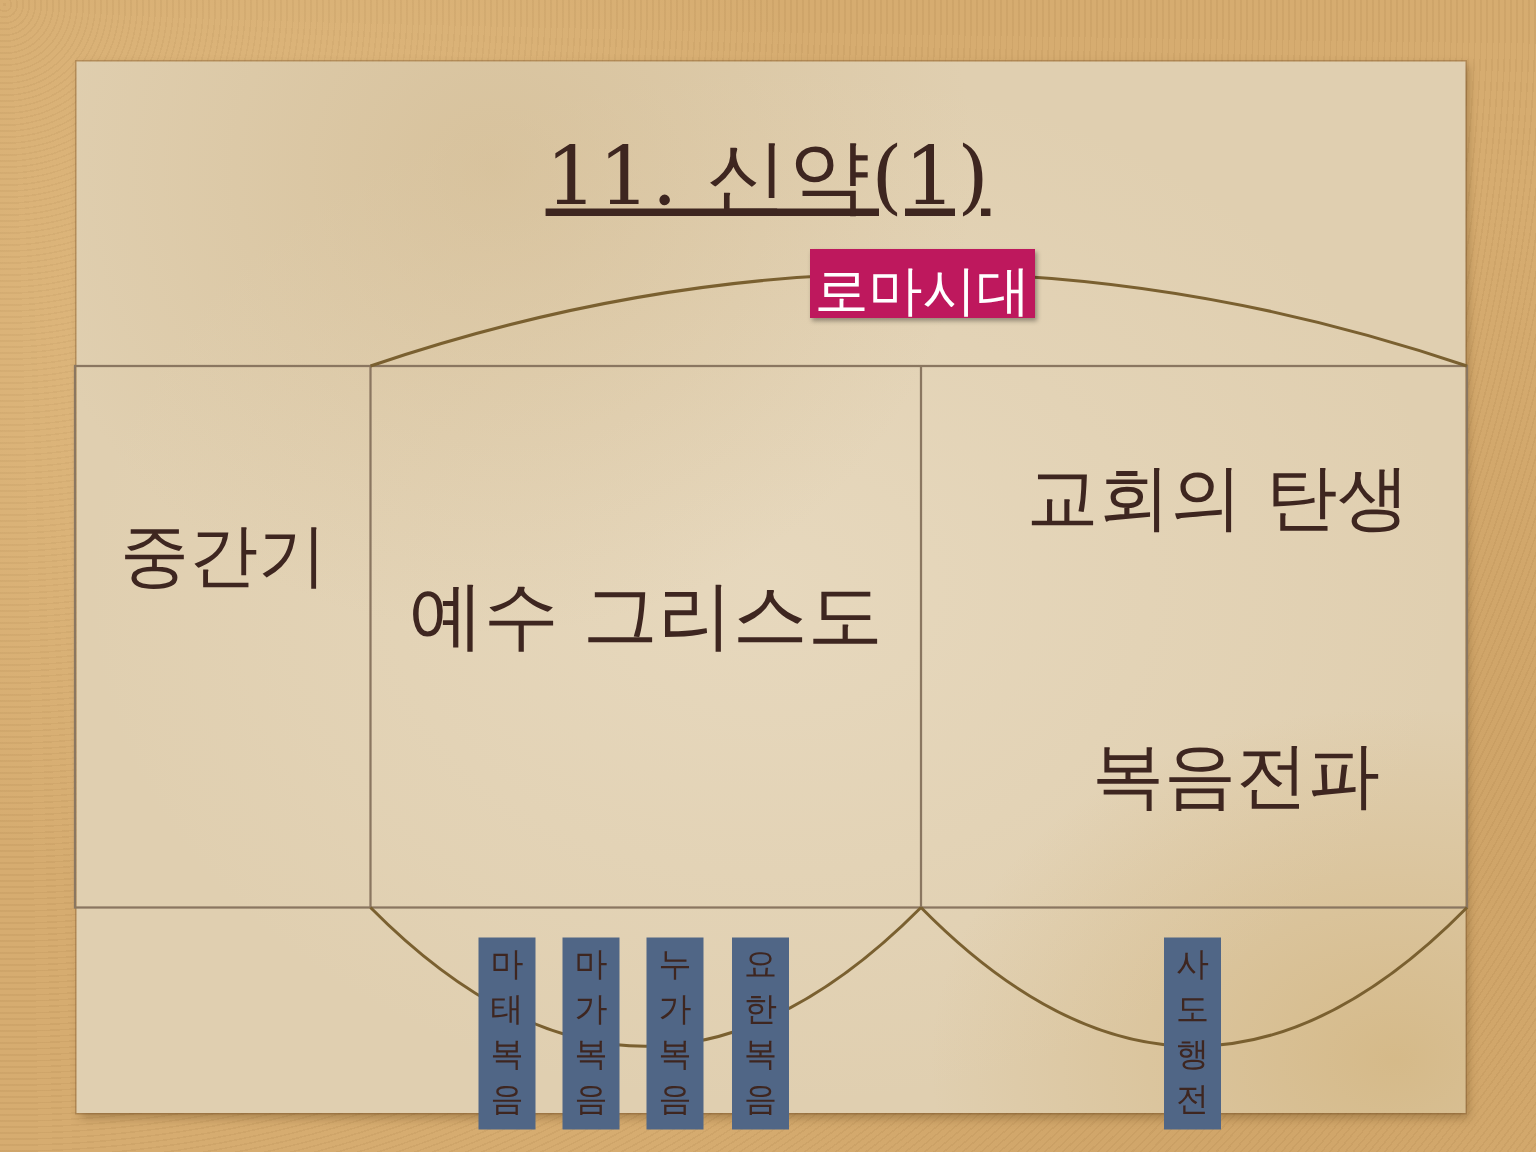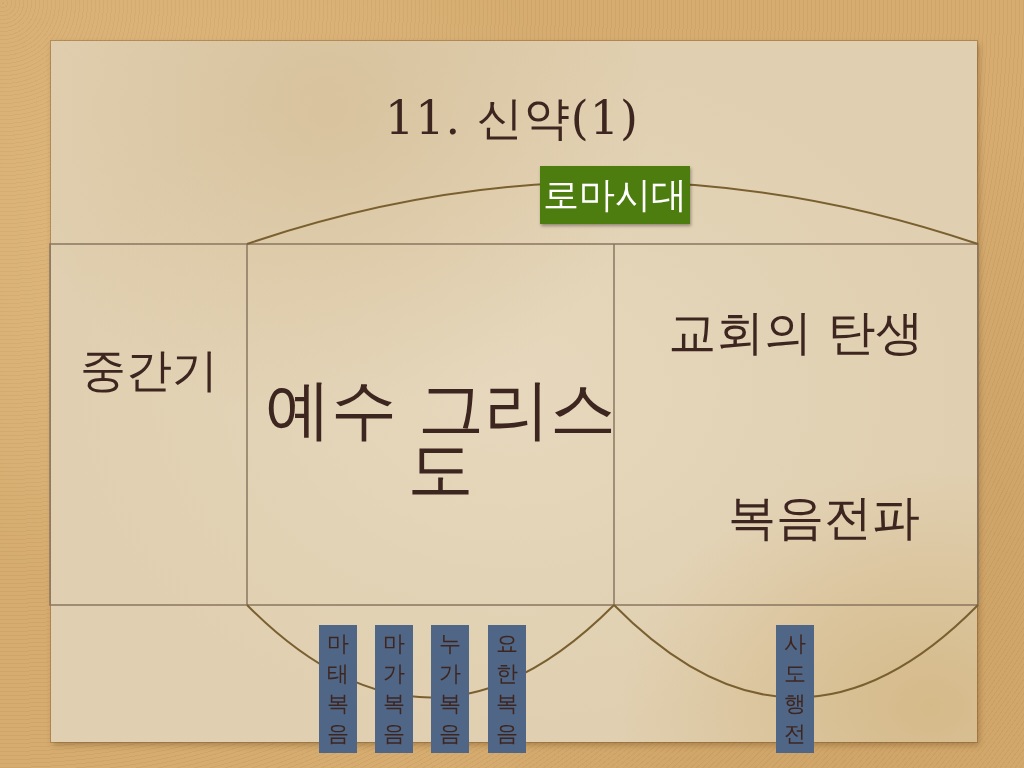--- a/index.html
+++ b/index.html
@@ -16,34 +16,34 @@
       position: absolute; left: 51px; top: 41px; width: 926px; height: 701px;
       background: #e0cfb0;
       background-image:
         radial-gradient(ellipse at 30% 10%, rgba(200,170,120,0.35) 0, transparent 35%),
         radial-gradient(ellipse at 95% 95%, rgba(200,160,90,0.45) 0, transparent 25%),
         radial-gradient(ellipse at 50% 50%, rgba(235,222,198,0.6) 0, transparent 70%);
       box-shadow: 0 0 0 1px rgba(120,80,40,0.35), 2px 3px 6px rgba(90,60,20,0.35);
     }
     .title {
       position: absolute; left: 0; width: 1024px; top: 78px; text-align: center;
-      font-family: "DejaVu Serif", serif; font-size: 46px; color: #3e2620;
-      letter-spacing: 1px; line-height: 80px;
+      font-family: "DejaVu Serif", serif; font-size: 54px; color: #3e2620;
+      letter-spacing: 1px; line-height: 80px; text-decoration: underline;
     }
     svg.lines { position: absolute; left: 0; top: 0; width: 1024px; height: 768px; }
     .era-badge {
-      position: absolute; left: 540px; top: 166px; width: 150px; height: 58px;
-      background: #4d7c0f; color: #ffffff; font-size: 36px; line-height: 58px;
+      position: absolute; left: 540px; top: 166px; width: 150px; height: 46px;
+      background: #be185d; color: #ffffff; font-size: 36px; line-height: 58px;
       text-align: center; box-shadow: 1px 2px 3px rgba(0,0,0,0.35);
     }
     .cell-text { position: absolute; color: #3e2620; text-align: center; }
     .intertest { left: 51px; top: 340px; width: 196px; font-size: 46px; line-height: 60px; }
     .intertest .years { font-family: "DejaVu Serif", serif; }
-    .jesus { left: 257px; top: 380px; width: 367px; font-size: 66px; line-height: 60px; }
-    .church { left: 614px; top: 300px; width: 364px; font-size: 48px; line-height: 64px; }
+    .jesus { left: 247px; top: 380px; width: 367px; font-size: 50px; line-height: 60px; }
+    .church { left: 614px; top: 300px; width: 364px; font-size: 48px; line-height: 64px; padding-left: 16px; }
     .mission { left: 614px; top: 485px; width: 420px; font-size: 48px; line-height: 64px; }
     .book {
       position: absolute; top: 625px; width: 38px; height: 128px;
       background: #506686; color: #3e2620; font-size: 22px;
       display: flex; flex-direction: column; align-items: center; justify-content: space-around;
       padding: 4px 0; box-sizing: border-box;
     }
     .book span { display: block; line-height: 28px; }
   </style>
 </head>

